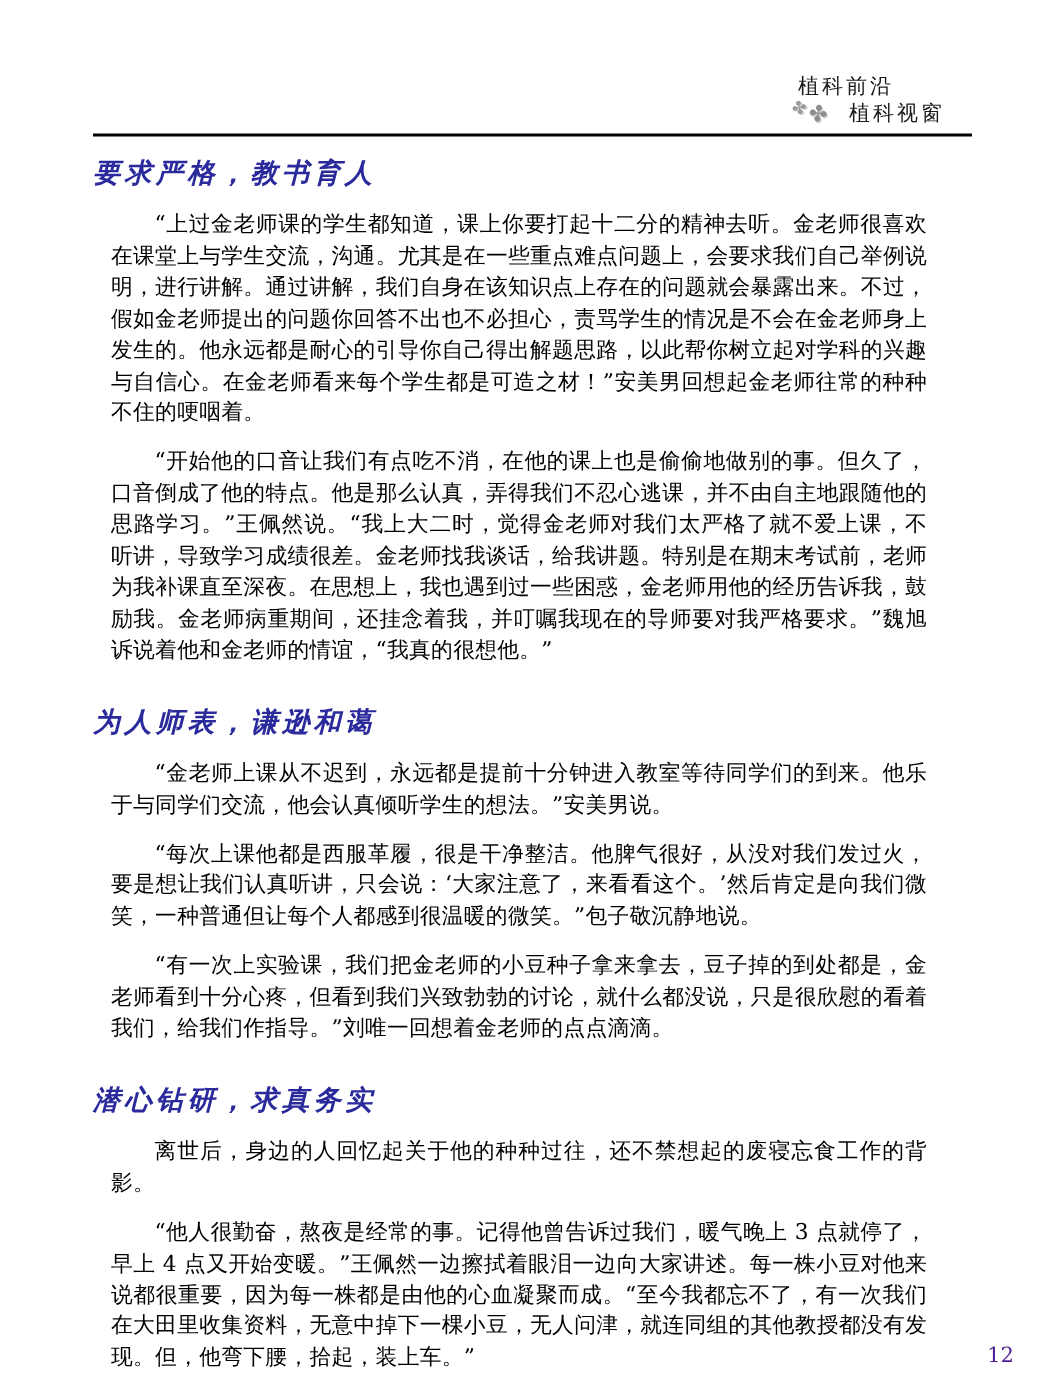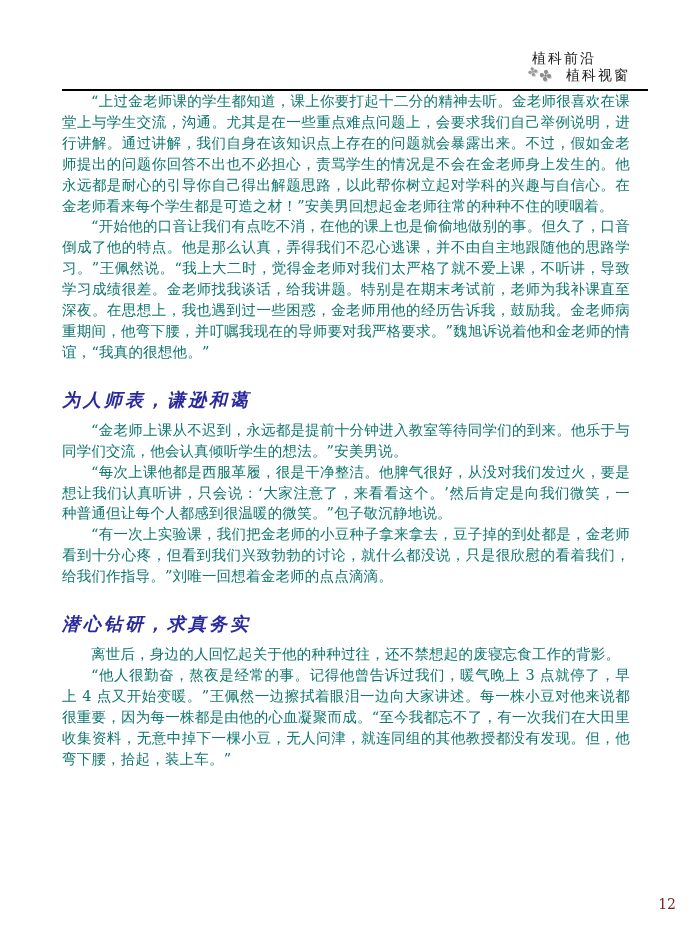--- a/index.html
+++ b/index.html
@@ -78,54 +78,55 @@
   }
   .sec-heading.first {
     margin-top: 13px;
     margin-bottom: 6px;
   }
   .sec-heading.later {
     margin-top: 25px;
     margin-bottom: 8px;
   }
   .body-text p {
-    margin: 0;
+    margin: 12px;
     font-size: 14.5px;
     line-height: 20.9px;
     text-align: justify;
     text-indent: 2em;
-    color: #0f766e;
+    color: #000000;
     letter-spacing: 0.2px;
   }
   
   .page-number {
     position: absolute;
     right: 16px;
     top: 896px;
     font-size: 14px;
-    color: #7f1d1d;
+    color: #4c1d95;
   }
 </style>
 </head>
 <body>
 
 <div class="page">
 
   <div class="header">
     <div class="header-line1">植科前沿</div>
     <div class="header-line2">
       <span class="stars"><span class="star star1">✤</span><span class="star star2">✤</span></span><span>植科视窗</span>
     </div>
   </div>
 
   <hr class="header-rule">
 
   <section class="body-text">
+    <h2 class="sec-heading first">要求严格，教书育人</h2>
     <p>“上过金老师课的学生都知道，课上你要打起十二分的精神去听。金老师很喜欢在课堂上与学生交流，沟通。尤其是在一些重点难点问题上，会要求我们自己举例说明，进行讲解。通过讲解，我们自身在该知识点上存在的问题就会暴露出来。不过，假如金老师提出的问题你回答不出也不必担心，责骂学生的情况是不会在金老师身上发生的。他永远都是耐心的引导你自己得出解题思路，以此帮你树立起对学科的兴趣与自信心。在金老师看来每个学生都是可造之材！”安美男回想起金老师往常的种种不住的哽咽着。</p>
-    <p>“开始他的口音让我们有点吃不消，在他的课上也是偷偷地做别的事。但久了，口音倒成了他的特点。他是那么认真，弄得我们不忍心逃课，并不由自主地跟随他的思路学习。”王佩然说。“我上大二时，觉得金老师对我们太严格了就不爱上课，不听讲，导致学习成绩很差。金老师找我谈话，给我讲题。特别是在期末考试前，老师为我补课直至深夜。在思想上，我也遇到过一些困惑，金老师用他的经历告诉我，鼓励我。金老师病重期间，他弯下腰，并叮嘱我现在的导师要对我严格要求。”魏旭诉说着他和金老师的情谊，“我真的很想他。”</p>
+    <p>“开始他的口音让我们有点吃不消，在他的课上也是偷偷地做别的事。但久了，口音倒成了他的特点。他是那么认真，弄得我们不忍心逃课，并不由自主地跟随他的思路学习。”王佩然说。“我上大二时，觉得金老师对我们太严格了就不爱上课，不听讲，导致学习成绩很差。金老师找我谈话，给我讲题。特别是在期末考试前，老师为我补课直至深夜。在思想上，我也遇到过一些困惑，金老师用他的经历告诉我，鼓励我。金老师病重期间，还挂念着我，并叮嘱我现在的导师要对我严格要求。”魏旭诉说着他和金老师的情谊，“我真的很想他。”</p>
   </section>
 
   <section class="body-text">
     <h2 class="sec-heading later">为人师表，谦逊和蔼</h2>
     <p>“金老师上课从不迟到，永远都是提前十分钟进入教室等待同学们的到来。他乐于与同学们交流，他会认真倾听学生的想法。”安美男说。</p>
     <p>“每次上课他都是西服革履，很是干净整洁。他脾气很好，从没对我们发过火，要是想让我们认真听讲，只会说：‘大家注意了，来看看这个。’然后肯定是向我们微笑，一种普通但让每个人都感到很温暖的微笑。”包子敬沉静地说。</p>
     <p>“有一次上实验课，我们把金老师的小豆种子拿来拿去，豆子掉的到处都是，金老师看到十分心疼，但看到我们兴致勃勃的讨论，就什么都没说，只是很欣慰的看着我们，给我们作指导。”刘唯一回想着金老师的点点滴滴。</p>
   </section>
 
   <section class="body-text">

